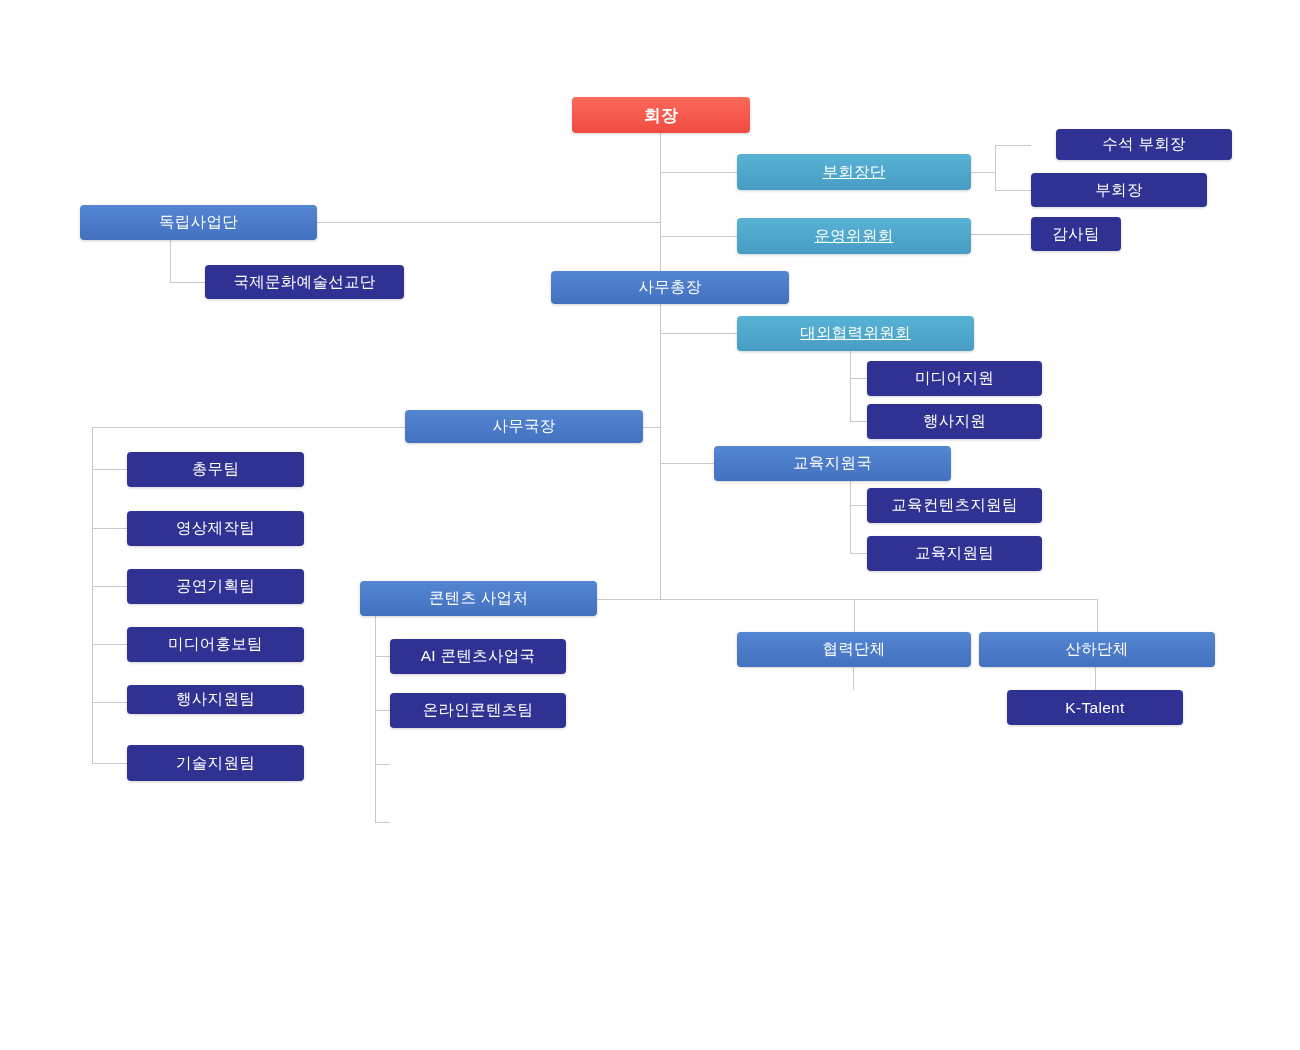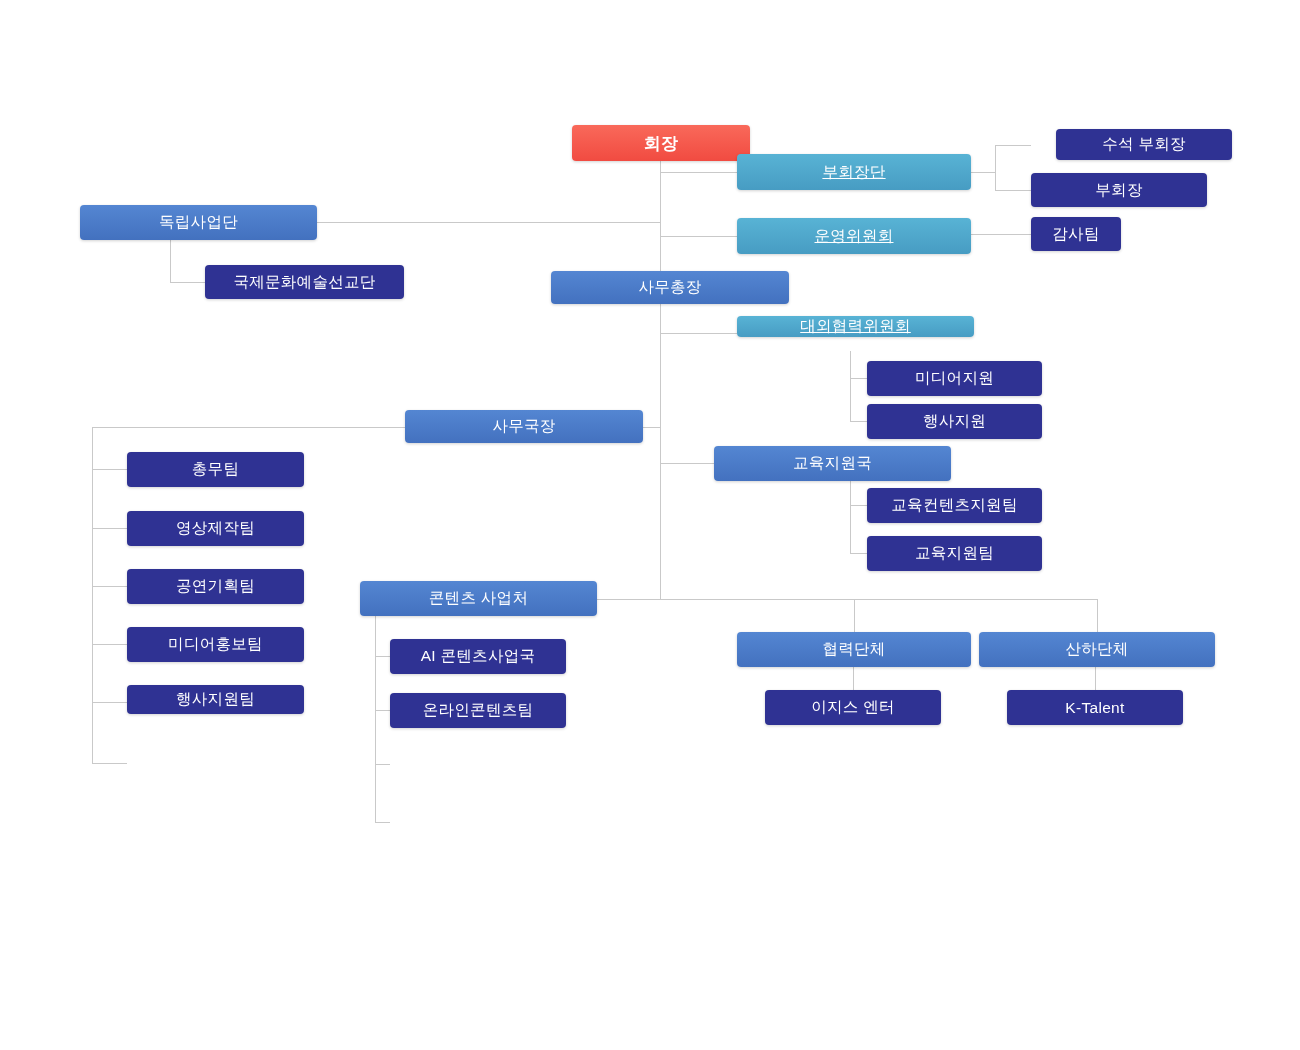--- a/index.html
+++ b/index.html
@@ -5,21 +5,21 @@
   * { margin:0; padding:0; box-sizing:border-box; }
   html,body { background:#ffffff; }
   body { font-family:"Liberation Sans", sans-serif; }
   .canvas { position:relative; width:1300px; height:1050px; background:#ffffff; overflow:hidden; }
   .ln { position:absolute; background:#c9c9c9; }
   .nd {
     position:absolute; display:flex; align-items:center; justify-content:center;
     color:#ffffff; font-size:15.5px; font-weight:500; letter-spacing:0.3px;
     border-radius:4px; box-shadow:0 1px 3px rgba(0,0,0,0.18); white-space:nowrap;
   }
-  .red  { background:linear-gradient(180deg,#f9695a,#f14b41); font-size:17px; font-weight:700;margin-top:28px; }
+  .red  { background:linear-gradient(180deg,#f9695a,#f14b41); font-size:17px; font-weight:700; }
   .teal { background:linear-gradient(180deg,#58b3d5,#479cc3);text-decoration:underline; }
   .blue { background:linear-gradient(180deg,#5486d2,#4371bf); }
   .navy { background:#2f3293; }
 </style>
 </head>
 <body>
 
 <div class="canvas">
 
   <i class="ln" style="left:660px;top:133px;width:1px;height:466px"></i>
@@ -76,38 +76,38 @@
   <div class="nd navy" style="left:1031px;top:173px;width:176px;height:34px">부회장</div>
 
   <div class="nd teal" style="left:737px;top:218px;width:234px;height:36px">운영위원회</div>
   <div class="nd navy" style="left:1031px;top:217px;width:90px;height:34px">감사팀</div>
 
   <div class="nd blue" style="left:80px;top:205px;width:237px;height:35px">독립사업단</div>
   <div class="nd navy" style="left:205px;top:265px;width:199px;height:34px">국제문화예술선교단</div>
 
   <div class="nd blue" style="left:551px;top:271px;width:238px;height:33px">사무총장</div>
 
-  <div class="nd teal" style="left:737px;top:316px;width:237px;height:21px">대외협력위원회</div>
+  <div class="nd teal" style="left:737px;top:316px;width:237px;height:35px">대외협력위원회</div>
   <div class="nd navy" style="left:867px;top:404px;width:175px;height:35px">행사지원</div>
   <div class="nd navy" style="left:867px;top:361px;width:175px;height:35px">미디어지원</div>
 
   <div class="nd blue" style="left:405px;top:410px;width:238px;height:33px">사무국장</div>
   <div class="nd navy" style="left:127px;top:452px;width:177px;height:35px">총무팀</div>
   <div class="nd navy" style="left:127px;top:511px;width:177px;height:35px">영상제작팀</div>
   <div class="nd navy" style="left:127px;top:569px;width:177px;height:35px">공연기획팀</div>
   <div class="nd navy" style="left:127px;top:627px;width:177px;height:35px">미디어홍보팀</div>
   <div class="nd navy" style="left:127px;top:685px;width:177px;height:29px">행사지원팀</div>
+  <div class="nd navy" style="left:127px;top:745px;width:177px;height:36px">기술지원팀</div>
 
   <div class="nd blue" style="left:714px;top:446px;width:237px;height:35px">교육지원국</div>
   <div class="nd navy" style="left:867px;top:488px;width:175px;height:35px">교육컨텐츠지원팀</div>
   <div class="nd navy" style="left:867px;top:536px;width:175px;height:35px">교육지원팀</div>
 
   <div class="nd blue" style="left:360px;top:581px;width:237px;height:35px">콘텐츠 사업처</div>
   <div class="nd navy" style="left:390px;top:639px;width:176px;height:35px">AI 콘텐츠사업국</div>
   <div class="nd navy" style="left:390px;top:693px;width:176px;height:35px">온라인콘텐츠팀</div>
 
   <div class="nd blue" style="left:737px;top:632px;width:234px;height:35px">협력단체</div>
-  <div class="nd navy" style="left:765px;top:690px;width:176px;height:35px">이지스 엔터</div>
 
   <div class="nd blue" style="left:979px;top:632px;width:236px;height:35px">산하단체</div>
   <div class="nd navy" style="left:1007px;top:690px;width:176px;height:35px">K-Talent</div>
 
 </div>
 
 </body></html>

